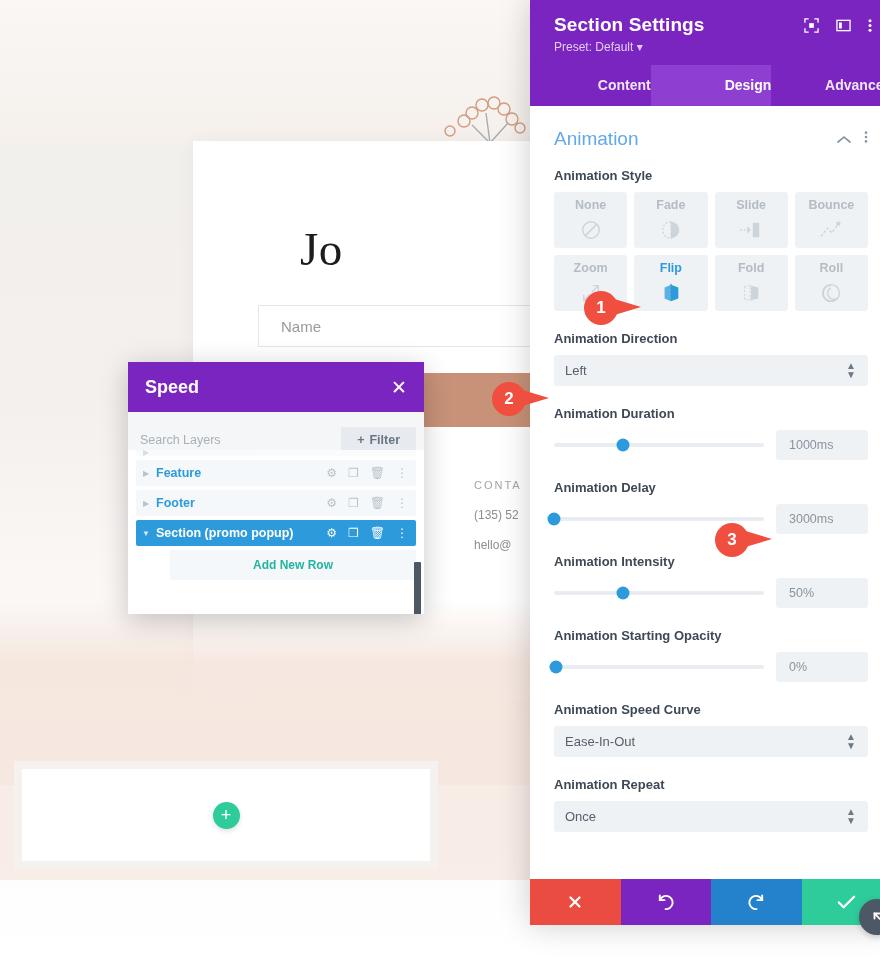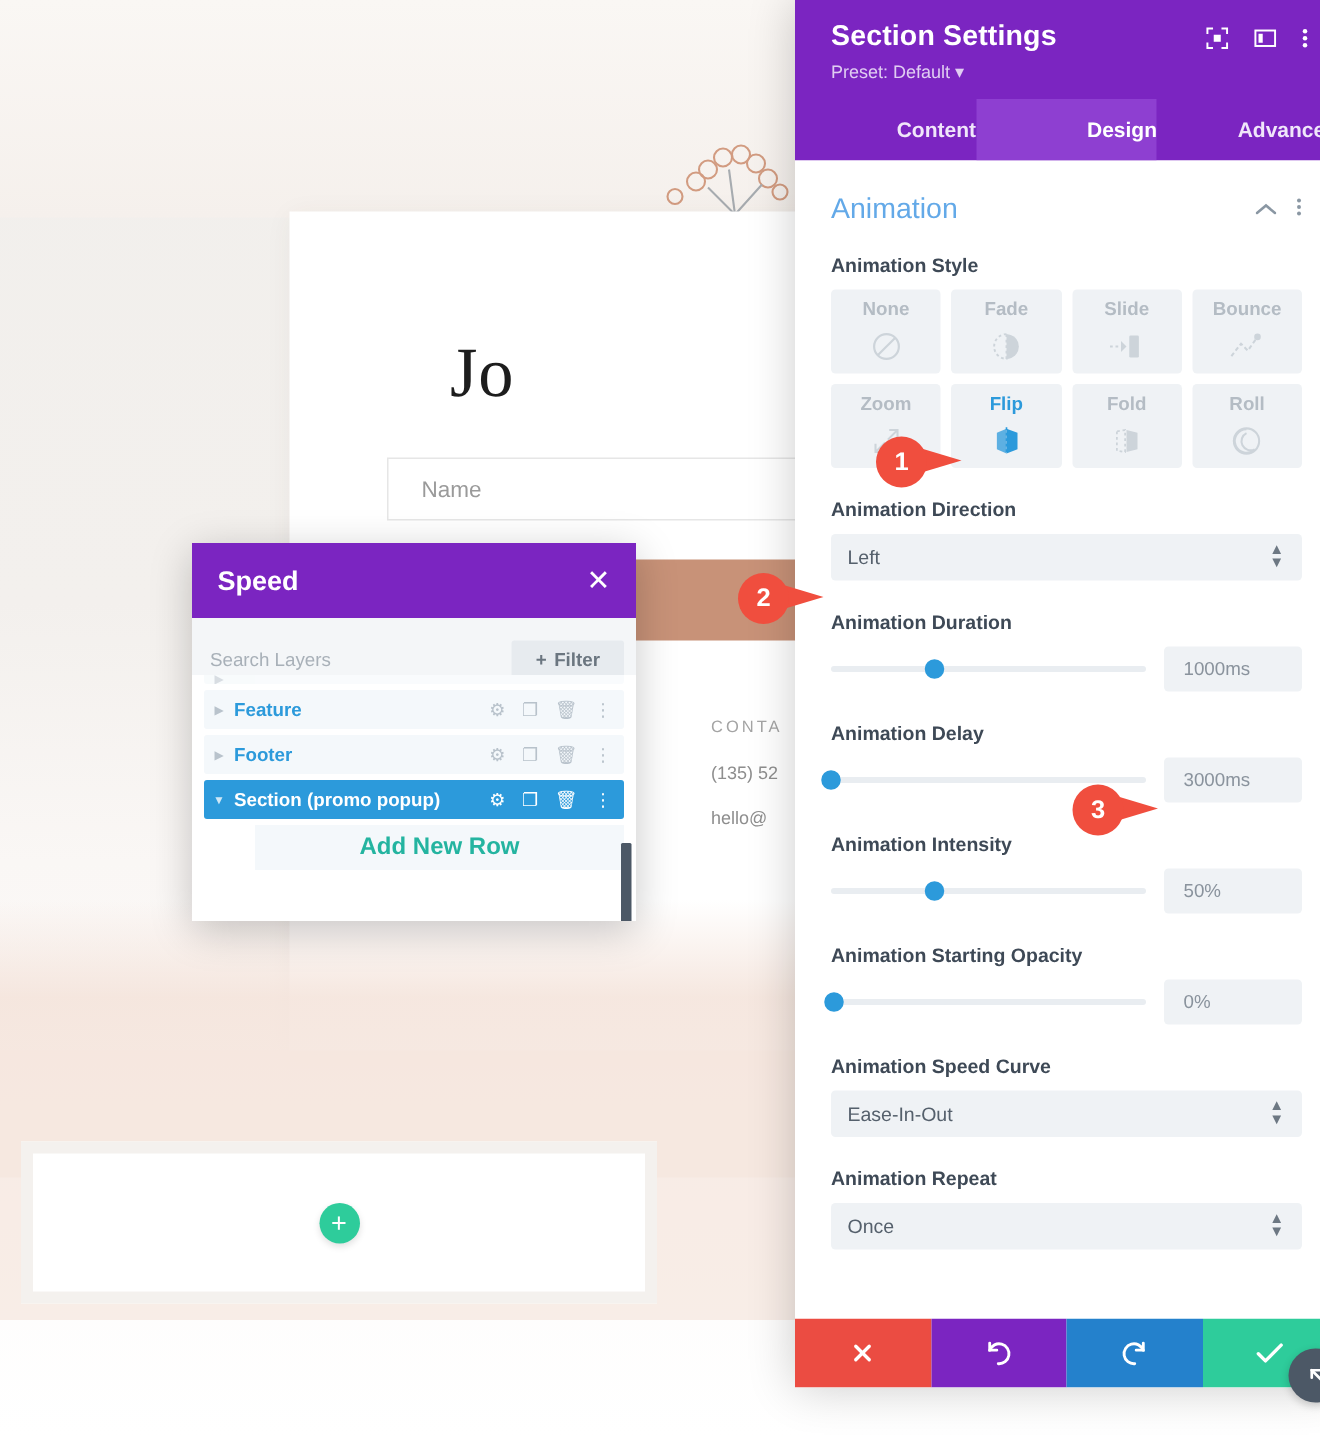--- a/index.html
+++ b/index.html
@@ -111,21 +111,21 @@
     flex: 1; font-size: 12.5px; font-weight: 600; color: #2c9adb;
   }
   .layer-row .icons { display: flex; gap: 11px; color: #b8c2cb; font-size: 12px; align-items:center; }
   .layer-row.selected { background: #2c9adb; }
   .layer-row.selected .lname { color: #fff; }
   .layer-row.selected .icons { color: #fff; }
   .layer-row.selected .caret { color: #cfe7f6; }
   .add-row {
     margin: 2px 8px 0 42px; height: 30px; background:#f4f8fb;
     display: flex; align-items: center; justify-content: center;
-    color: #24b4a0; font-size: 16px; font-weight: 600;
+    color: #24b4a0; font-size: 12px; font-weight: 600;
   }
   .layers-scroll {
     position: absolute; right: 3px; top: 112px; width: 7px; height: 90px;
     background: #4c5866; border-radius: 1px;
   }
 
   
   .settings {
     position: absolute; left: 518px; top: 0px; width: 362px; height: 925px;
     background: #ffffff;

